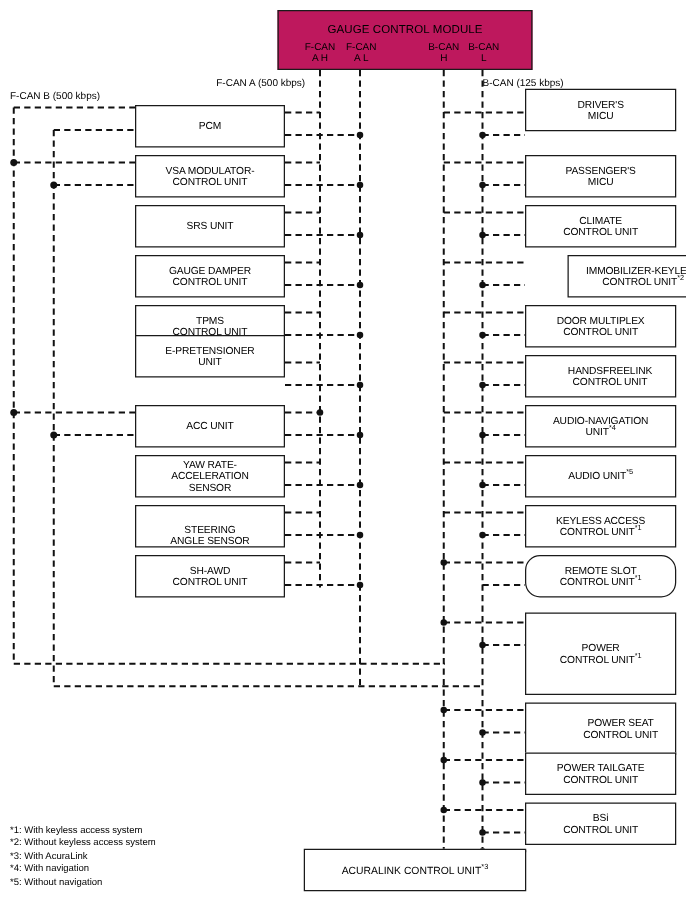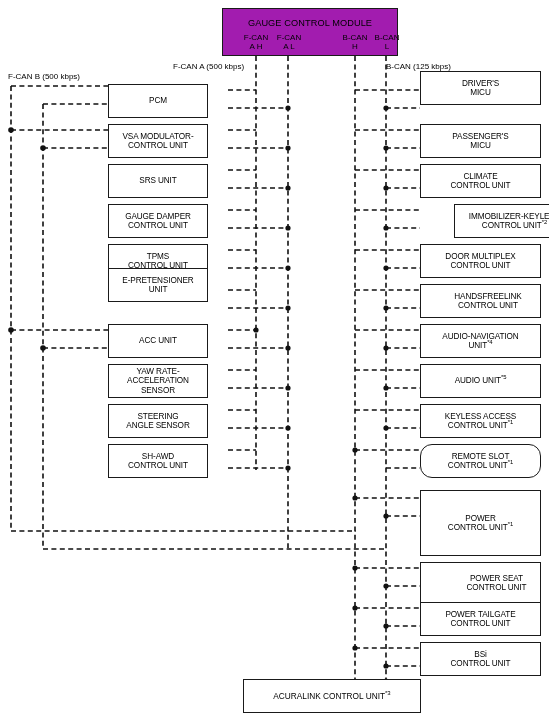--- a/index.html
+++ b/index.html
@@ -5,24 +5,24 @@
   html,body{margin:0;padding:0;background:#ffffff;}
   body{width:549px;height:724px;position:relative;overflow:hidden;
        font-family:"Liberation Sans","DejaVu Sans",sans-serif;color:#000;}
   #stage{position:absolute;left:0;top:0;width:549px;height:724px;}
   svg#wires{position:absolute;left:0;top:0;width:549px;height:724px;}
 
   .mod{position:absolute;box-sizing:border-box;border:1.3px solid #1a1a1a;
        background:#fff;display:flex;align-items:center;justify-content:center;
        text-align:center;line-height:1.12;letter-spacing:-.1px;}
   .mod .lbl{display:block;padding:0 3px;}
-  .mod.left{width:100px;left:108px;font-size:8.2px;}
+  .mod.left{width:120px;left:108px;font-size:8.2px;}
   .mod.right{width:121px;left:420px;font-size:8.2px;}
-  .gcm{position:absolute;left:222px;top:8px;width:176px;height:48px;
-       border:1.3px solid #1a1a1a;background:#a21caf;box-sizing:border-box;}
+  .gcm{position:absolute;left:222px;top:8px;width:204px;height:48px;
+       border:1.3px solid #1a1a1a;background:#be185d;box-sizing:border-box;}
   .gcm-title{position:absolute;left:0;right:0;top:9px;text-align:center;
              font-size:9.2px;letter-spacing:.1px;}
   .pin{position:absolute;font-size:8px;text-align:center;line-height:1.15;width:46px;}
   .acu{position:absolute;left:243px;top:679px;width:178px;height:34px;
        border:1.3px solid #1a1a1a;background:#fff;box-sizing:border-box;
        display:flex;align-items:center;justify-content:center;font-size:8.3px;}
   .buslab{position:absolute;font-size:8px;white-space:nowrap;}
   .legend{position:absolute;left:8px;top:659px;font-size:7.6px;line-height:1.38;}
   .legend div{white-space:nowrap;}
   sup{font-size:.72em;vertical-align:super;line-height:0;}
@@ -188,21 +188,21 @@
       </div>
       <div class="mod left" style="top: 268px; height: 34px;">
         <span class="lbl"><span>E-PRETENSIONER</span><br><span>UNIT</span></span>
       </div>
       <div class="mod left" style="top: 324px; height: 34px;">
         <span class="lbl"><span>ACC UNIT</span></span>
       </div>
       <div class="mod left" style="top: 364px; height: 34px;">
         <span class="lbl"><span>YAW RATE-</span><br><span>ACCELERATION</span><br><span>SENSOR</span></span>
       </div>
-      <div class="mod left" style="top: 404px; height: 34px;">
+      <div class="mod left" style="top: 404px; height: 34px; align-items: flex-end;">
         <span class="lbl"><span>STEERING</span><br><span>ANGLE SENSOR</span></span>
       </div>
       <div class="mod left" style="top: 444px; height: 34px;">
         <span class="lbl"><span>SH-AWD</span><br><span>CONTROL UNIT</span></span>
       </div>
     </div>
   <div id="right-col">
       <div class="mod right" style="top: 71px; height: 34px;">
         <span class="lbl"><span>DRIVER'S</span><br><span>MICU</span></span>
       </div>
@@ -246,13 +246,20 @@
         <span class="lbl"><span>BSi</span><br><span>CONTROL UNIT</span></span>
       </div>
     </div>
 
   <div class="acu">
     <span>
       <span>ACURALINK CONTROL UNIT</span><sup>*3</sup>
     </span>
   </div>
 
+  <div class="legend" id="legend">
+      <div>*1: With keyless access system</div>
+      <div>*2: Without keyless access system</div>
+      <div>*3: With AcuraLink</div>
+      <div>*4: With navigation</div>
+      <div>*5: Without navigation</div>
+    </div>
 </div>
 
 </body></html>

